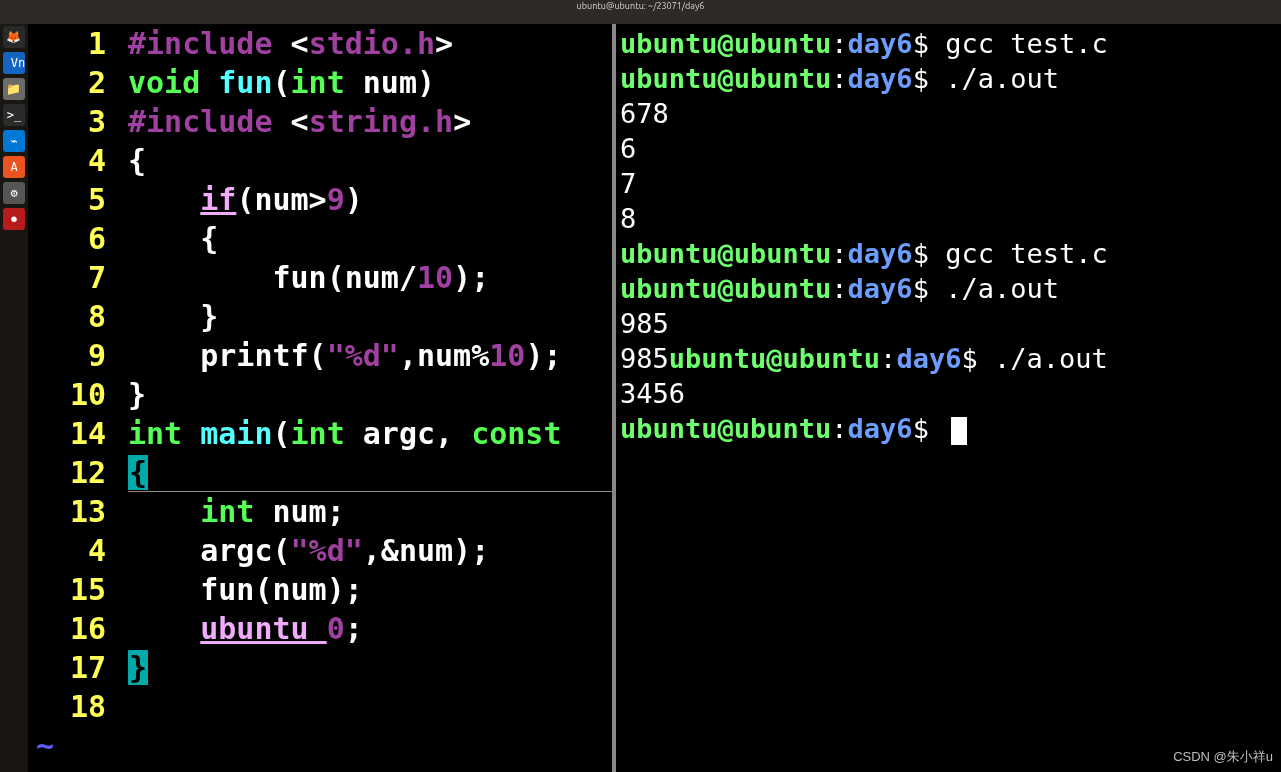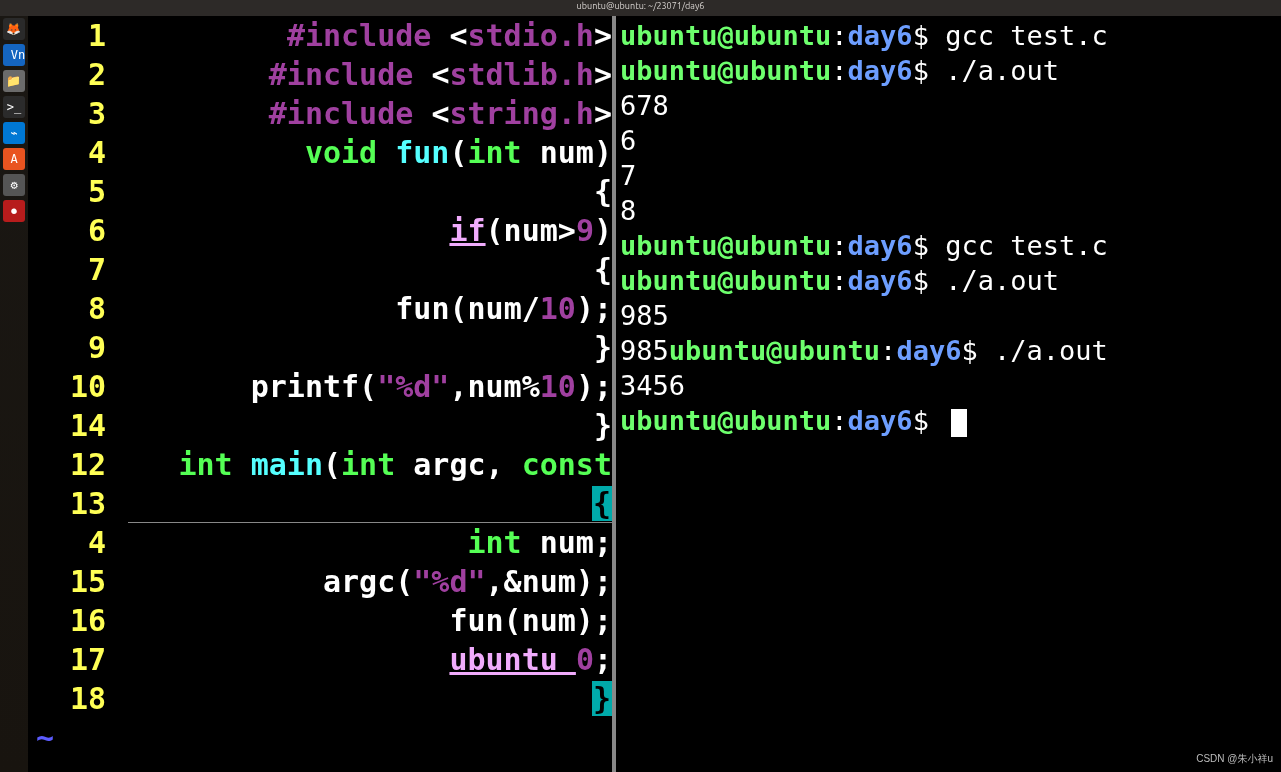--- a/index.html
+++ b/index.html
@@ -1,41 +1,41 @@
 <!DOCTYPE html>
 <html><head>
 <meta charset="utf-8">
 <style>
   * { margin:0; padding:0; box-sizing:border-box; }
   html,body { width:1281px; height:772px; background:#000; font-family:"DejaVu Sans Mono","Courier New",monospace; overflow:hidden; }
-  .titlebar { height:16px; background:#2d2a28; color:#d6d2cf; font-size:9px; text-align:center; line-height:12px; font-family:"Ubuntu",sans-serif; }
+  .titlebar { height:24px; background:#2d2a28; color:#d6d2cf; font-size:9px; text-align:center; line-height:12px; font-family:"Ubuntu",sans-serif; }
   .desk { display:flex; height:760px; }
   .launcher { width:28px; background:linear-gradient(#1a1713,#18140f); display:flex; flex-direction:column; align-items:center; padding-top:2px; gap:4px; }
   .launcher .ic { width:22px; height:22px; border-radius:3px; display:flex; align-items:center; justify-content:center; font-size:12px; color:#fff; }
   .ic-ff{background:#2a2a2a;} .ic-vnc{background:#1565c0;padding-left:8px;} .ic-files{background:#6b6b6b;} .ic-term{background:#2b2b2b;color:#4caf50;}
   .ic-vs{background:#0078d4;} .ic-store{background:#e95420;} .ic-set{background:#555;} .ic-rec{background:#b71c1c;}
   .workspace { flex:1; display:flex; }
   .editor { width:584px; background:#000; position:relative; }
   .gutter { position:absolute; left:0; top:0; width:90px; }
   .codearea { position:absolute; left:100px; top:0; right:0; }
   .ln { height:39px; line-height:39px; font-size:30px; color:#ffff55; text-align:right; padding-right:12px; font-weight:bold; }
-  .cl { height:39px; line-height:39px; font-size:30px; white-space:pre; font-weight:bold;text-align:right; }
+  .cl { height:39px; line-height:39px; font-size:30px; white-space:pre; font-weight:bold; }
   .pp{color:#a040a0;} .ty{color:#55ff55;} .id{color:#55ffff;}
   .kw{color:#f0abfc;text-decoration:underline;} .nm{color:#a040a0;} .st{color:#a040a0;} .cm{color:#ffffff;}
   .curbrace{background:#0aa;color:#000;padding:0 1px;}
   .cursor-line{border-bottom:1px solid #888;}
   .tilde{color:#5c5cff;font-size:30px;line-height:39px;padding-left:8px;font-weight:bold;}
   .split{width:4px;background:#888;}
   .term{flex:1;background:#000;color:#fff;font-size:27px;line-height:35px;padding:2px 4px;font-weight:normal;white-space:pre;}
   .prompt{color:#6dff6d;font-weight:bold;}
   .path{color:#6d9eff;font-weight:bold;}
   .dollar{color:#fff;}
   .cmd{color:#fff;}
   .tcursor{display:inline-block;width:16px;height:28px;background:#fff;vertical-align:middle;margin-left:6px;}
-  .watermark{position:fixed;right:8px;bottom:6px;color:#bdbdbd;font-size:10px;font-family:"Microsoft YaHei",sans-serif;}
+  .watermark{position:fixed;right:8px;bottom:6px;color:#bdbdbd;font-size:13px;font-family:"Microsoft YaHei",sans-serif;}
 </style>
 </head>
 <body>
 
 <div class="titlebar">ubuntu@ubuntu: ~/23071/day6</div>
 <div class="desk">
   <div class="launcher">
     <div class="ic ic-ff">🦊</div>
     <div class="ic ic-vnc">Vn</div>
     <div class="ic ic-files">📁</div>
@@ -62,23 +62,22 @@
           <div class="ln">12</div>
           <div class="ln">13</div>
           <div class="ln">4</div>
           <div class="ln">15</div>
           <div class="ln">16</div>
           <div class="ln">17</div>
           <div class="ln">18</div>
         </div>
       <div class="codearea" id="codearea">
           <div class="cl"><span class="pp">#include </span><span class="cm">&lt;</span><span class="st">stdio.h</span><span class="cm">&gt;</span></div>
-          <div class="cl"><span class="pp">#include </span><span class="cm">&lt;</span><span class="st">stdlib.h</span><span class="cm">&gt;</span></div>
+          <div class="cl"><span class="ty">void </span><span class="id">fun</span><span class="cm">(</span><span class="ty">int </span><span class="cm">num</span><span class="cm">)</span></div>
           <div class="cl"><span class="pp">#include </span><span class="cm">&lt;</span><span class="st">string.h</span><span class="cm">&gt;</span></div>
-          <div class="cl"><span class="ty">void </span><span class="id">fun</span><span class="cm">(</span><span class="ty">int </span><span class="cm">num</span><span class="cm">)</span></div>
           <div class="cl"><span class="cm">{</span></div>
           <div class="cl"><span class="cm">    </span><span class="kw">if</span><span class="cm">(num&gt;</span><span class="nm">9</span><span class="cm">)</span></div>
           <div class="cl"><span class="cm">    {</span></div>
           <div class="cl"><span class="cm">        fun(num/</span><span class="nm">10</span><span class="cm">);</span></div>
           <div class="cl"><span class="cm">    }</span></div>
           <div class="cl"><span class="cm">    printf(</span><span class="st">"%d"</span><span class="cm">,num%</span><span class="nm">10</span><span class="cm">);</span></div>
           <div class="cl"><span class="cm">}</span></div>
           <div class="cl"><span class="ty">int </span><span class="id">main</span><span class="cm">(</span><span class="ty">int </span><span class="cm">argc, </span><span class="ty">const</span></div>
           <div class="cl cursor-line"><span class="curbrace">{</span></div>
           <div class="cl"><span class="cm">    </span><span class="ty">int </span><span class="cm">num;</span></div>

